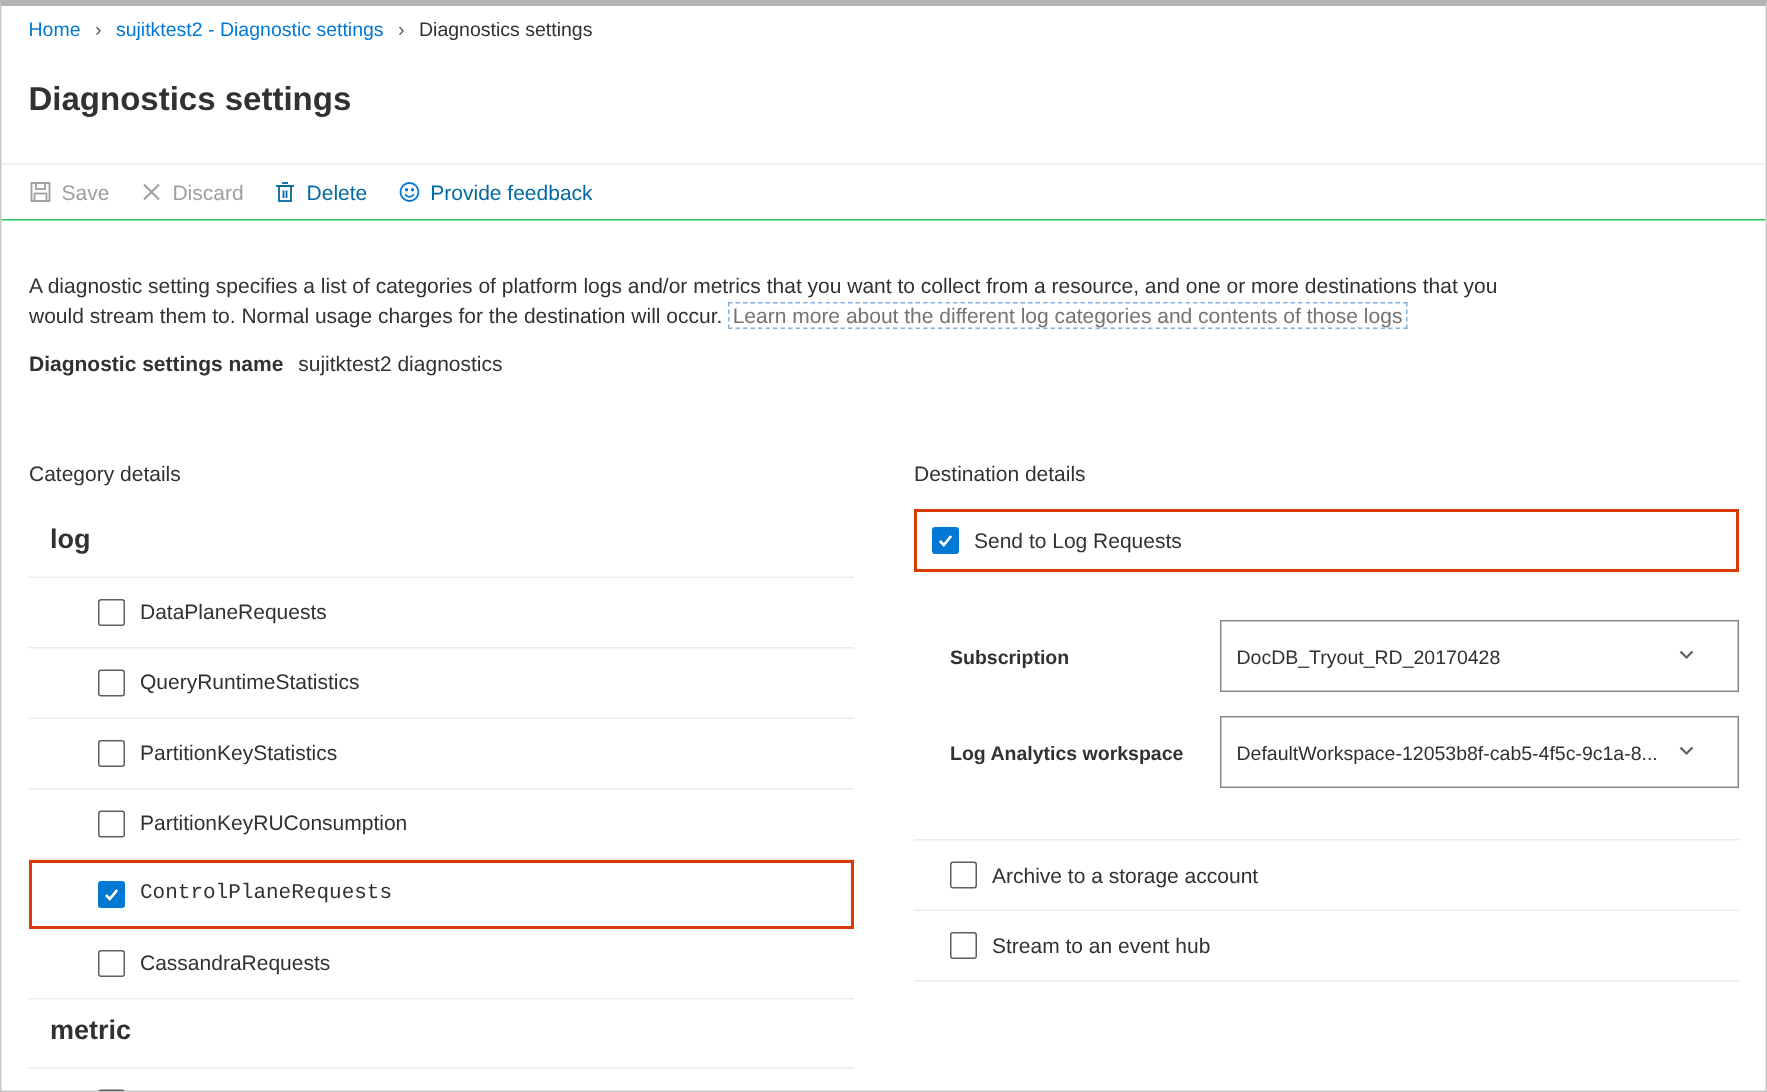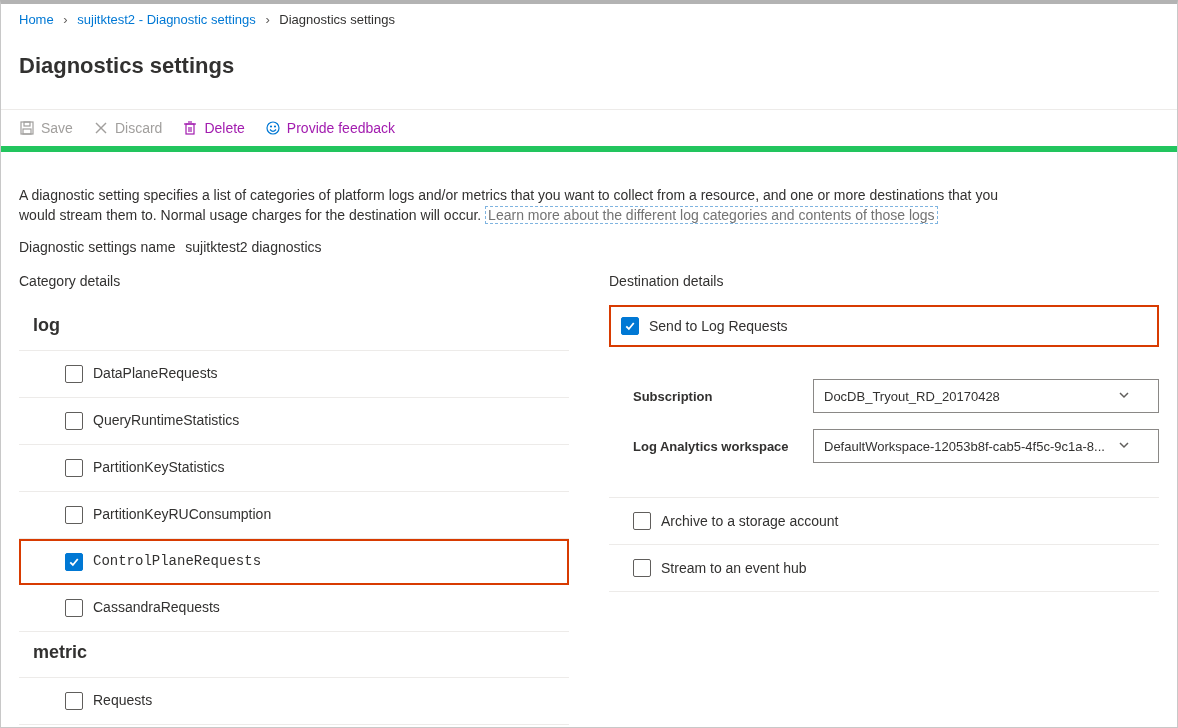--- a/index.html
+++ b/index.html
@@ -2,45 +2,45 @@
 <html><head>
 <meta charset="utf-8">
 <style>
   * { box-sizing: border-box; }
   html, body { margin:0; padding:0; font-family: "Segoe UI", Arial, sans-serif; font-size:14px; color:#323130; background:#fff; }
   .window { width:1178px; height:728px; border:1px solid #c8c8c8; border-top:4px solid #b3b3b3; margin:0 auto; display:flex; flex-direction:column;gap:18px; }
   .breadcrumb { padding:8px 18px 6px 18px; font-size:13px; color:#323130; }
   .breadcrumb a { color:#0078d4; text-decoration:none; }
   .breadcrumb .sep { display:inline-block; margin:0 6px; color:#605e5c; }
   h1.page-title { font-size:22px; font-weight:600; margin:2px 18px 12px 18px; }
-  .toolbar { border-top:1px solid #edebe9; border-bottom:6px solid #22c55e; padding:8px 18px; display:flex; gap:20px; align-items:center; }
-  .tool-btn { display:flex; align-items:center; gap:6px; background:none; border:none; font-size:14px; color:#a21caf; cursor:pointer; padding:2px 0; }
+  .toolbar { border-top:1px solid #edebe9; border-bottom:1px solid #22c55e; padding:8px 18px; display:flex; gap:20px; align-items:center; }
+  .tool-btn { display:flex; align-items:center; gap:6px; background:none; border:none; font-size:14px; color:#0369a1; cursor:pointer; padding:2px 0; }
   .tool-btn.disabled { color:#a19f9d; }
   .tool-icon { width:16px; height:16px; display:inline-flex; align-items:center; justify-content:center; }
   .content { padding:16px 18px; flex:1; overflow:auto; }
   .desc { max-width:980px; line-height:1.4; }
   .desc .learn { color:#737373; border:1px dashed #7fb4e0; padding:0 2px; text-decoration:none; }
   .name-row { margin-top:14px; }
-  .name-row .lbl { font-weight:400; margin-right:6px;margin-top:38px; }
+  .name-row .lbl { font-weight:700; margin-right:6px;margin-top:38px; }
   .columns { display:flex; margin-top:18px; gap:40px; }
   .col { flex:1; min-width:0; }
-  .section-title { font-size:14px; margin-bottom:16px; }
+  .section-title { font-size:14px; margin-bottom:16px;margin-top:39px; }
   .group-title { font-weight:600; font-size:18px; padding:10px 4px 14px 14px; border-bottom:1px solid #edebe9; }
   .check-row { display:flex; align-items:flex-start; gap:10px; padding:14px 10px 14px 46px; border-bottom:1px solid #edebe9; }
   .check-row.highlight { border:2px solid #d83b01; padding:12px 8px 12px 44px;font-family:Liberation Mono, monospace; }
   .cb { width:18px; height:18px; border:1px solid #605e5c; border-radius:2px; display:inline-flex; align-items:center; justify-content:center; flex-shrink:0; cursor:pointer; }
   .cb.checked { background:#0078d4; border-color:#0078d4; color:#fff; }
   .cb svg { width:12px; height:12px; }
   .dest-row { display:flex; align-items:center; gap:10px; padding:14px 6px 14px 24px; border-bottom:1px solid #edebe9; }
   .dest-header { display:flex; align-items:center; gap:10px; padding:10px 6px 10px 10px; }
   .dest-header.hl { border:2px solid #d83b01; }
   .dest-form { padding:10px 0 18px 24px; border-bottom:1px solid #edebe9; }
   .form-row { display:flex; align-items:center; margin:16px 0; }
   .form-row label { width:180px; font-weight:600; font-size:13px; }
-  .select { flex:1; height:34px; border:1px solid #8a8886; padding:4px 28px 4px 10px; font-size:13px; background:#fff; position:relative; display:flex; align-items:center; justify-content:space-between; cursor:pointer; }
+  .select { flex:1; height:48px; border:1px solid #8a8886; padding:4px 28px 4px 10px; font-size:13px; background:#fff; position:relative; display:flex; align-items:center; justify-content:space-between; cursor:pointer; }
   .select .caret { margin-left:auto; }
   .caret svg { width:12px; height:12px; }
 </style>
 </head>
 <body>
 
 <div class="window">
 
   <div class="breadcrumb">
     <a href="#">Home</a>

